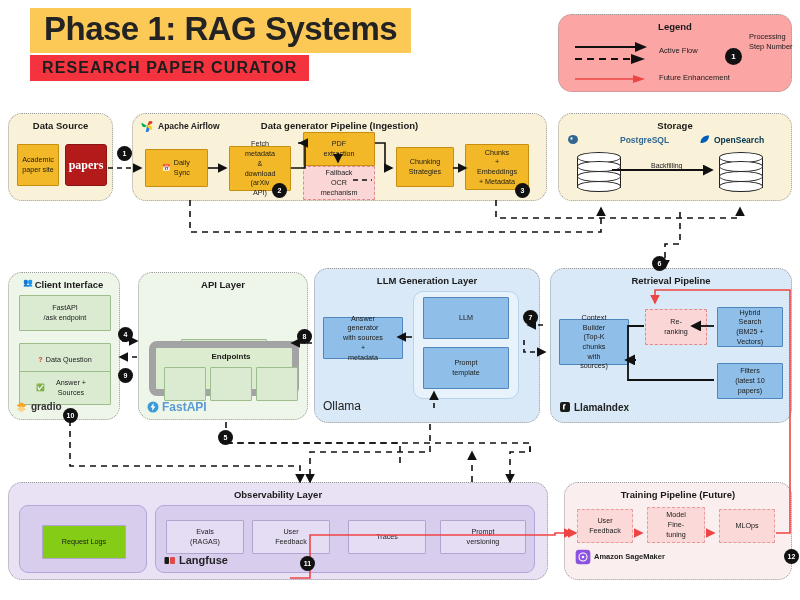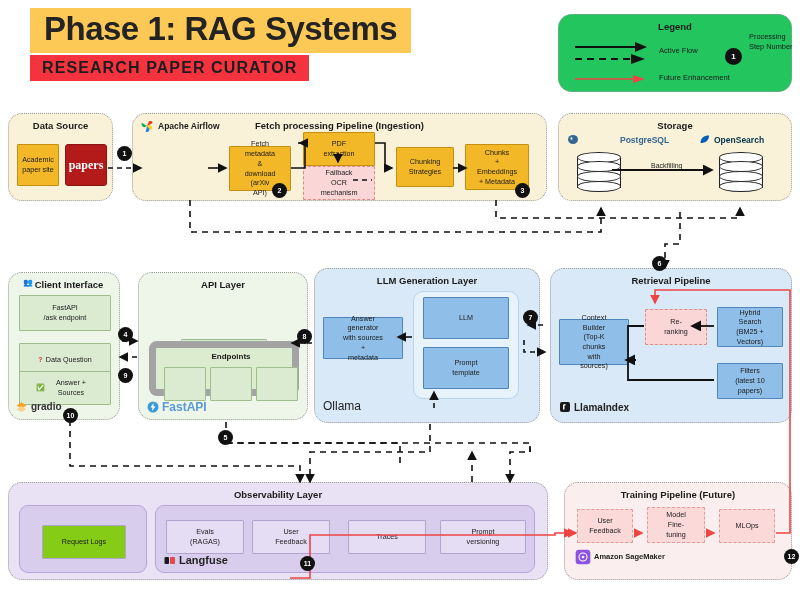--- a/index.html
+++ b/index.html
@@ -83,21 +83,21 @@
     border-radius:50%; background:#fff; }
 </style>
 </head>
 <body>
 
 <div class="stage">
 
   <div class="abs" id="title-main">Phase 1: RAG Systems</div>
   <div class="abs" id="title-sub">RESEARCH PAPER CURATOR</div>
 
-  <div class="panel" style="left:558px; top:14px; width:234px; height:78px; background:#22c55e;">
+  <div class="panel" style="left:558px; top:14px; width:234px; height:78px; background:#fca5a5;">
     <div class="panel-title">Legend</div>
 
     <svg class="abs" style="left:14px; top:26px;" width="80" height="12">
       <line x1="2" y1="6" x2="62" y2="6" stroke="#111" stroke-width="2.2"></line>
       <polygon points="62,1 74,6 62,11" fill="#111"></polygon>
     </svg>
 
     <svg class="abs" style="left:14px; top:38px;" width="80" height="12">
       <line x1="2" y1="6" x2="58" y2="6" stroke="#111" stroke-width="2.2" stroke-dasharray="7,5"></line>
       <polygon points="58,1 72,6 58,11" fill="#111"></polygon>
@@ -115,32 +115,36 @@
   </div>
 
   <div class="panel" style="left:8px; top:113px; width:105px; height:88px; background:#faf2d8;">
     <div class="panel-title">Data Source</div>
     <div class="node n-yellow" style="left:8px; top:30px; width:42px; height:42px; white-space:pre-line;">Academic
 paper site</div>
     <div class="abs" style="left:56px; top:30px; width:42px; height:42px; background:#b31b1b; border:1px solid #8a1414; border-radius:3px; display:flex; align-items:center; justify-content:center; color:#fff; font-size:12px; font-weight:bold; font-family:'Liberation Serif', serif;">papers</div>
   </div>
 
   <div class="panel" style="left:132px; top:113px; width:415px; height:88px; background:#faf2d8;">
-    <div class="panel-title">Fetch processing Pipeline (Ingestion)</div>
+    <div class="panel-title">Data generator Pipeline (Ingestion)</div>
 
     <div class="brand" style="left:6px; top:4px;">
       <svg width="16" height="16" viewBox="0 0 24 24">
         <path d="M12 12 L4 7 Q3 12 8 14 Z" fill="#00ad46"></path>
         <path d="M12 12 L20 8 Q21 3 15 5 Z" fill="#e43921"></path>
         <path d="M12 12 L10 21 Q15 22 16 16 Z" fill="#2f7de1"></path>
         <path d="M12 12 L18 18 Q22 15 17 11 Z" fill="#ffd400"></path>
       </svg>
       <span style="font-size:8.5px; color:#222; line-height:1;">Apache Airflow</span>
     </div>
 
+    <div class="node n-yellow" style="left:12px; top:35px; width:63px; height:38px;">
+      <span style="font-size:7px;">📅</span>
+      <span style="margin-left:2px;">Daily Sync</span>
+    </div>
     <div class="node n-yellow" style="left:96px; top:32px; width:62px; height:45px; white-space:pre-line;">Fetch metadata
 &amp; download
 (arXiv API)</div>
     <div class="node n-yellow" style="left:170px; top:18px; width:72px; height:22px;">PDF extraction</div>
     <div class="node n-pink-d" style="left:170px; top:52px; width:72px; height:28px; white-space:pre-line;">Fallback OCR
 mechanism</div>
     <div class="node n-yellow" style="left:332px; top:30px; width:64px; height:46px; white-space:pre-line;">Chunks
 + Embeddings
 + Metadata</div>
     <div class="node n-yellow" style="left:263px; top:33px; width:58px; height:40px; white-space:pre-line;">Chunking

